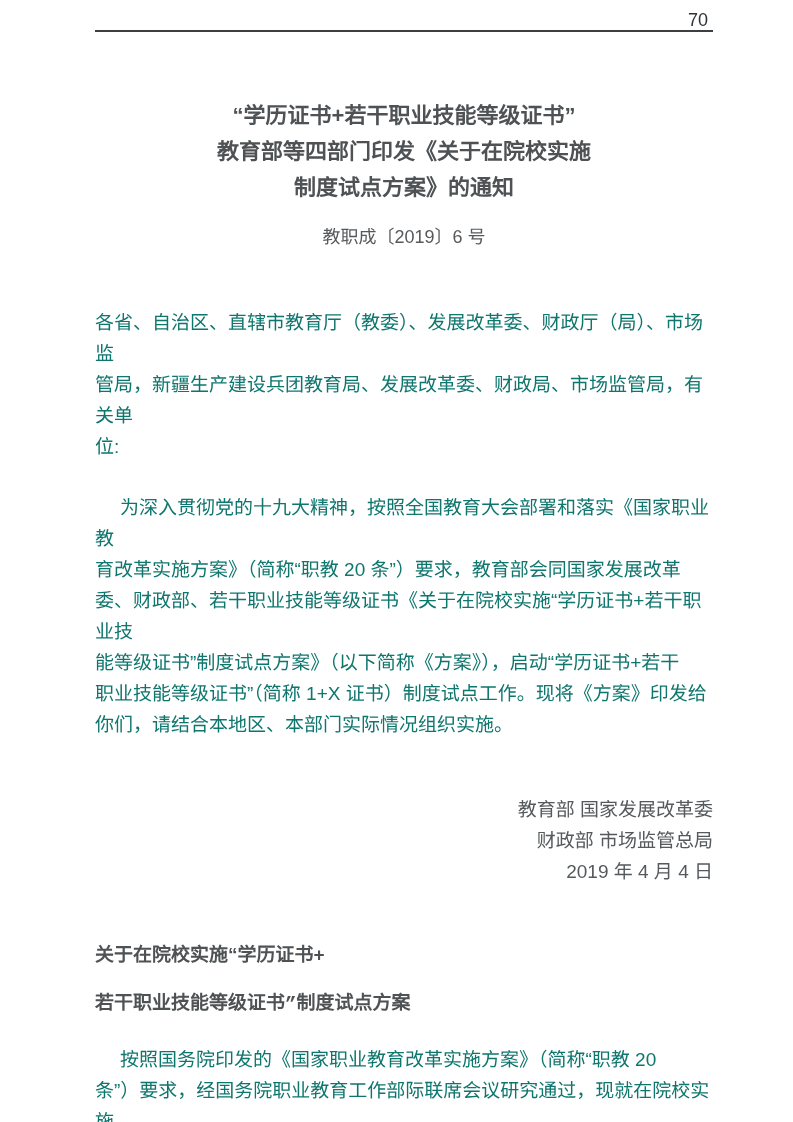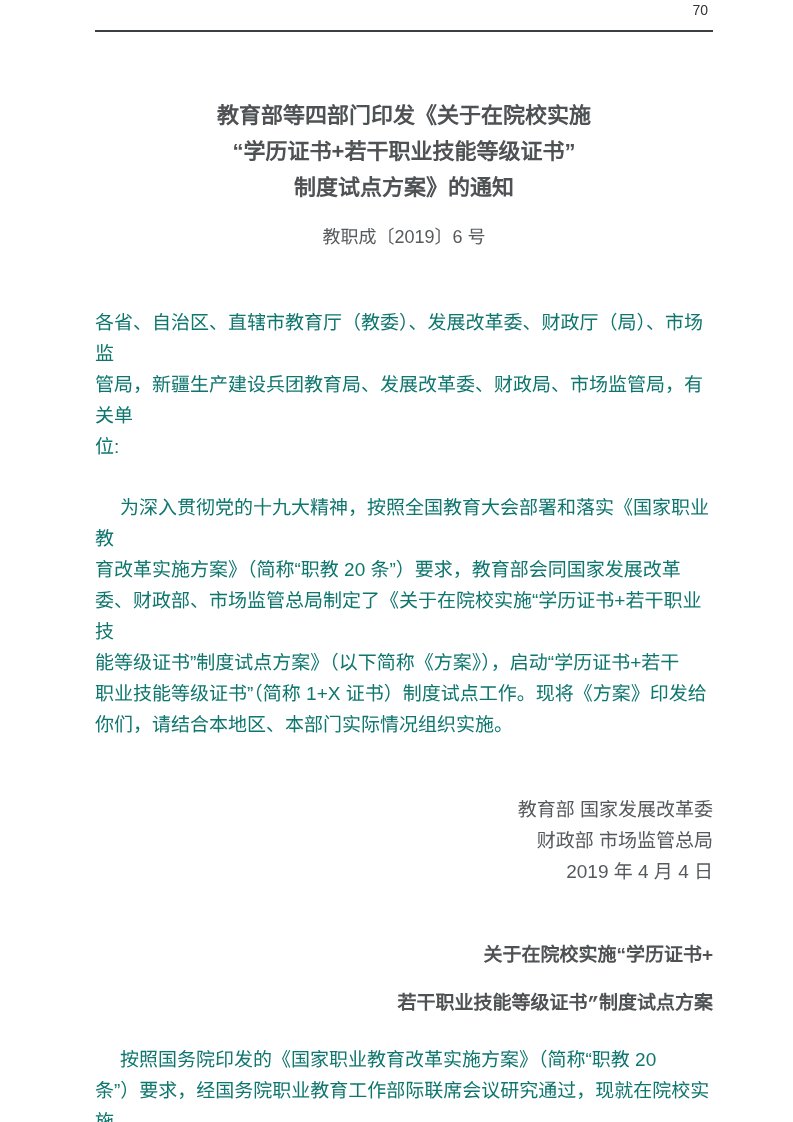--- a/index.html
+++ b/index.html
@@ -11,23 +11,23 @@
     position: relative;
     width: 793px;
     height: 1122px;
     background: #ffffff;
     font-family: "Liberation Sans", sans-serif;
     color: #56595c;
     overflow: hidden;
   }
   .page-number {
     position: absolute;
-    top: 2px;
+    top: 12px;
     right: 85px;
-    font-size: 14px;
+    font-size: 18px;
     line-height: 16px;
     color: #2e3235;
   }
   .header-rule {
     position: absolute;
     top: 30px;
     left: 95px;
     width: 618px;
     height: 2px;
     background: #3d4043;
@@ -69,56 +69,56 @@
     font-size: 19px;
     line-height: 31px;
     text-align: right;
     color: #56595c;
   }
   .signature .sig-line { display: block; }
   .plan-heading {
     margin: 52px 0 0 0;
     font-size: 19px;
     font-weight: bold;
-    text-align: right;
+    text-align: left;
     color: #4e5254;
   }
   .plan-heading .hline { display: block; line-height: 31px; }
   .plan-heading .hline + .hline { margin-top: 19px; font-family: Liberation Mono, monospace; }
   .plan-intro { margin-top: 24px; }
 </style>
 </head>
 <body>
 
 <div class="page">
 
   <div class="page-number">70</div>
 
   <div class="header-rule"></div>
 
   <main class="content">
 
     <h1 class="title">
+      <span class="tline">“学历证书+若干职业技能等级证书”</span>
       <span class="tline">教育部等四部门印发《关于在院校实施</span>
-      <span class="tline">“学历证书+若干职业技能等级证书”</span>
       <span class="tline">制度试点方案》的通知</span>
     </h1>
 
     <div class="doc-number">教职成〔2019〕6 号</div>
 
     <p class="para addressee">
       <span class="line">各省、自治区、直辖市教育厅（教委）、发展改革委、财政厅（局）、市场监</span>
       <span class="line">管局，新疆生产建设兵团教育局、发展改革委、财政局、市场监管局，有关单</span>
       <span class="line">位:</span>
     </p>
 
     <p class="para body-para">
       <span class="line indent">为深入贯彻党的十九大精神，按照全国教育大会部署和落实《国家职业教</span>
       <span class="line">育改革实施方案》（简称“职教 20 条”）要求，教育部会同国家发展改革</span>
-      <span class="line">委、财政部、市场监管总局制定了《关于在院校实施“学历证书+若干职业技</span>
+      <span class="line">委、财政部、若干职业技能等级证书《关于在院校实施“学历证书+若干职业技</span>
       <span class="line">能等级证书”制度试点方案》（以下简称《方案》），启动“学历证书+若干</span>
       <span class="line">职业技能等级证书”（简称 1+X 证书）制度试点工作。现将《方案》印发给</span>
       <span class="line">你们，请结合本地区、本部门实际情况组织实施。</span>
     </p>
 
     <div class="signature">
       <span class="sig-line">教育部 国家发展改革委</span>
       <span class="sig-line">财政部 市场监管总局</span>
       <span class="sig-line">2019 年 4 月 4 日</span>
     </div>

